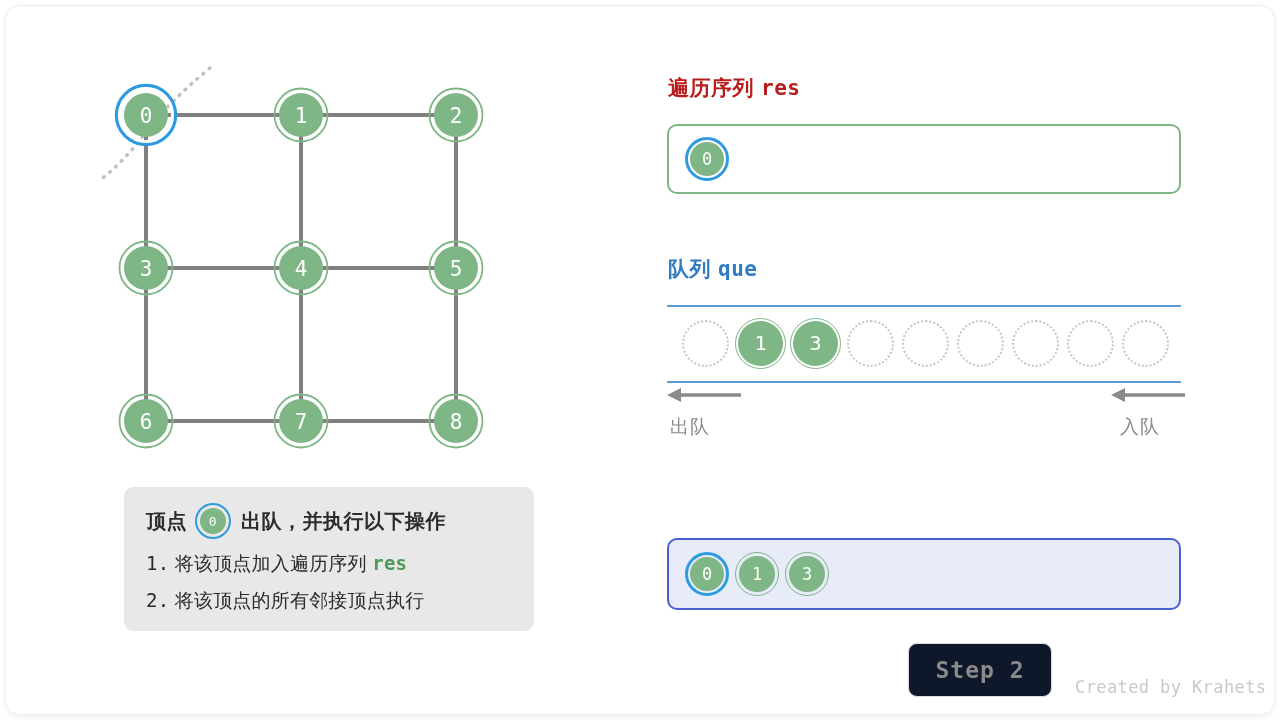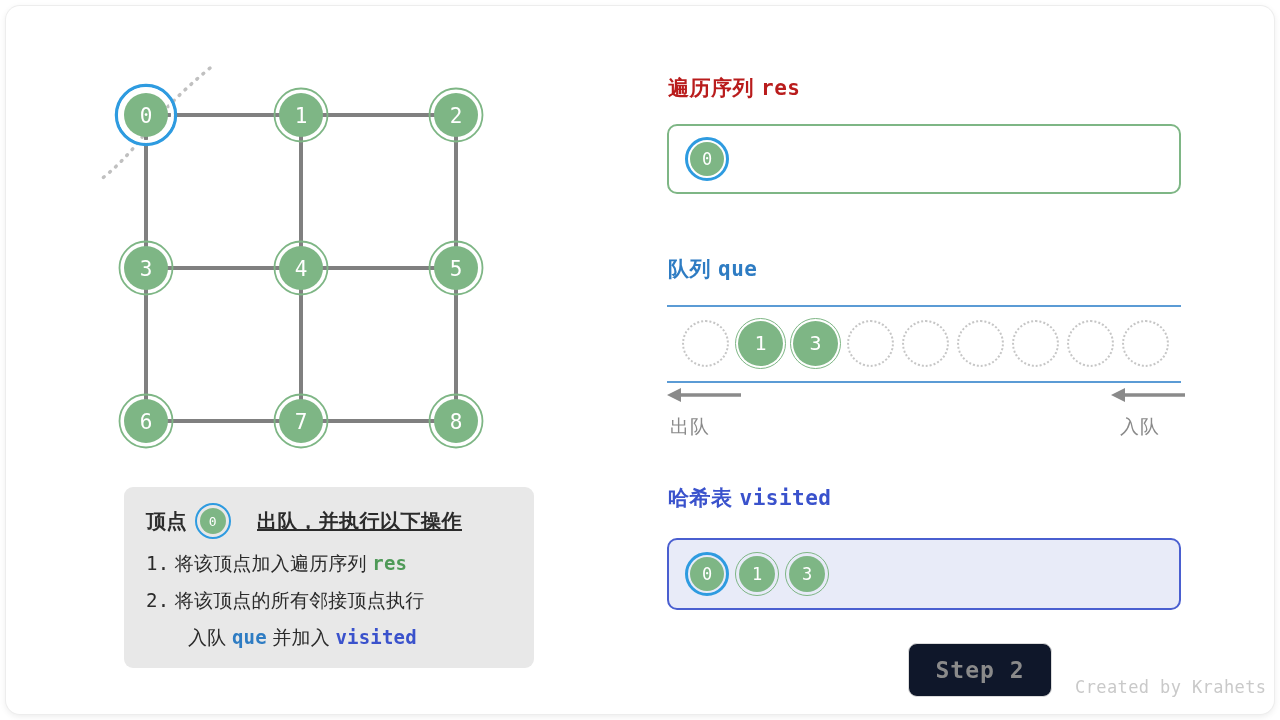--- a/index.html
+++ b/index.html
@@ -54,21 +54,21 @@
   #caption-head {
     font-size: 20px;
     font-weight: bold;
     color: #2b2b2b;
     display: flex;
     align-items: center;
     white-space: nowrap;
     letter-spacing: 0.5px;
   }
   #caption-head .txt-a { margin-right: 8px; }
-  #caption-head .txt-b { margin-left: 26px; text-decoration: underline; }
+  #caption-head .txt-b { margin-left: 10px; }
   .inline-node {
     position: relative;
     display: inline-block;
     width: 36px; height: 36px;
     vertical-align: middle;
   }
   .inline-node .ring {
     position: absolute; left: 0; top: 0;
     width: 36px; height: 36px;
     border-radius: 50%;
@@ -353,26 +353,20 @@
         <span class="cap-num">1.</span>
         <span>将该顶点加入遍历序列</span>
         <span class="kw-res">res</span>
       </div>
 
       <div class="cap-line">
         <span class="cap-num">2.</span>
         <span>将该顶点的所有邻接顶点执行</span>
       </div>
 
-      <div class="cap-line cap-indent">
-        <span>入队</span>
-        <span class="kw-que">que</span>
-        <span>并加入</span>
-        <span class="kw-visited">visited</span>
-      </div>
     </div>
   </div>
 
   <div id="right-panel">
 
     <div class="section-title" id="title-res">
       <span>遍历序列</span><span class="title-code">res</span>
     </div>
     <div id="res-box">
         <div class="chip sel">
@@ -425,23 +419,20 @@
       <line x1="74" y1="9" x2="10" y2="9" stroke="#8a8a8a" stroke-width="3.5"></line>
       <polygon points="0,9 14,2 14,16" fill="#8a8a8a"></polygon>
     </svg>
     <svg id="arrow-right" width="76" height="18">
       <line x1="74" y1="9" x2="10" y2="9" stroke="#8a8a8a" stroke-width="3.5"></line>
       <polygon points="0,9 14,2 14,16" fill="#8a8a8a"></polygon>
     </svg>
     <div class="dir-label" id="label-deq">出队</div>
     <div class="dir-label" id="label-enq">入队</div>
 
-    <div class="section-title" id="title-visited">
-      <span>哈希表</span><span class="title-code">visited</span>
-    </div>
     <div id="visited-box">
         <div class="chip sel">
           <div class="outer"></div>
           <div class="fill">0</div>
         </div>
         <div class="chip plain">
           <div class="outer"></div>
           <div class="fill">1</div>
         </div>
         <div class="chip plain">

